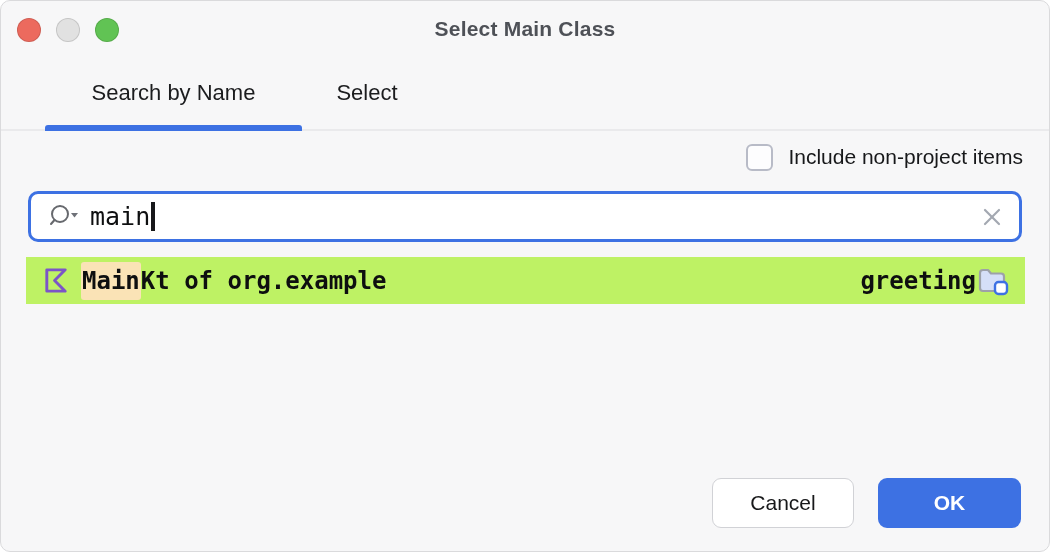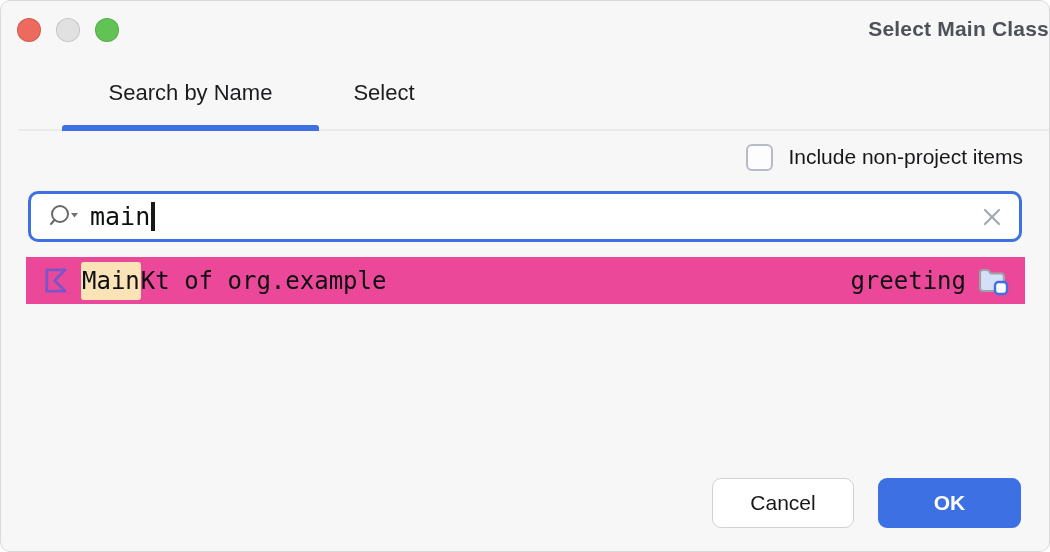--- a/index.html
+++ b/index.html
@@ -10,29 +10,29 @@
     width: 1050px; height: 552px;
     background: #F7F7F8;
     border-radius: 10px;
     overflow: hidden;
     border: 1px solid #DADADC;
   }
 
   
   .titlebar {
     position: absolute; top: 0; left: 0; right: 0; height: 56px;
-    display: flex; align-items: center; justify-content: flex-end;
+    display: flex; align-items: center; justify-content: center;
   }
   .traffic { position: absolute; left: 16px; top: 17px; display: flex; gap: 15px; }
   .tl { width: 24px; height: 24px; border-radius: 50%; display: inline-block; border: 1px solid rgba(0,0,0,0.12); }
   .title { font-size: 21px; font-weight: bold; color: #4E5157; letter-spacing: 0.2px; }
 
   
   .tabs {
-    position: absolute; top: 56px; left: 17px; right: 0; height: 74px;
+    position: absolute; top: 56px; left: 0; right: 0; height: 74px;
     border-bottom: 2px solid #EAEAEC;
   }
   .tab {
     position: absolute; top: 0; bottom: 0;
     display: flex; align-items: center; justify-content: center;
     font-size: 22px; color: #1B1C1E; cursor: default;
   }
   .tab-active { left: 44px; width: 257px; }
   .tab-inactive { left: 301px; width: 130px; }
   .tab-underline {
@@ -67,21 +67,21 @@
 
   
   .result-row {
     position: absolute; top: 256px; left: 25px; right: 24px; height: 47px;
     display: flex; align-items: center; padding: 0 15px;
   }
   .result-icon { flex: 0 0 auto; margin-right: 9px; display: flex; align-items: center; }
   .result-text { font-family: "DejaVu Sans Mono", monospace; font-size: 24px; color: #0E0F10; white-space: pre; }
   .result-match { border-radius: 3px; padding: 5px 1px; }
   .result-spacer { flex: 1 1 auto; }
-  .result-module { font-family: "DejaVu Sans Mono", monospace; font-size: 24px; color: #0E0F10; margin-right: 10px; }
+  .result-module { font-family: "DejaVu Sans Mono", monospace; font-size: 24px; color: #0E0F10; }
   .module-icon { flex: 0 0 auto; display: flex; align-items: center; }
 
   
   .footer-btn {
     position: absolute; top: 477px; height: 50px;
     border-radius: 9px; font-size: 21px;
     display: flex; align-items: center; justify-content: center;
     font-family: "Liberation Sans", sans-serif;
   }
   .btn-cancel {
@@ -133,21 +133,21 @@
     <span class="search-query">main</span>
     <span class="caret"></span>
     <span class="clear-btn">
       <svg width="22" height="22" viewBox="0 0 22 22">
         <line x1="4" y1="4" x2="18" y2="18" stroke="#A3A8B1" stroke-width="2.2" stroke-linecap="round"></line>
         <line x1="18" y1="4" x2="4" y2="18" stroke="#A3A8B1" stroke-width="2.2" stroke-linecap="round"></line>
       </svg>
     </span>
   </div>
 
-  <div class="result-row" style="background: #ec4899;">
+  <div class="result-row" style="background: #bef264; font-weight: bold;">
     <span class="result-icon" style="color: rgb(124, 85, 199);">
       <svg width="31" height="31" viewBox="0 0 16 16" fill="none">
         <path d="M3 2.5 H12.5 L7 8 L12.5 13.5 H3 Z" stroke="currentColor" stroke-width="1.5" stroke-linejoin="round"></path>
       </svg>
     </span>
     <span class="result-text"><span class="result-match" style="background: rgb(250, 227, 182);">Main</span><span>Kt of org.example</span></span>
     <span class="result-spacer"></span>
     <span class="result-module">greeting</span>
     <span class="module-icon">
       <svg width="34" height="32" viewBox="0 0 34 32" fill="none">

